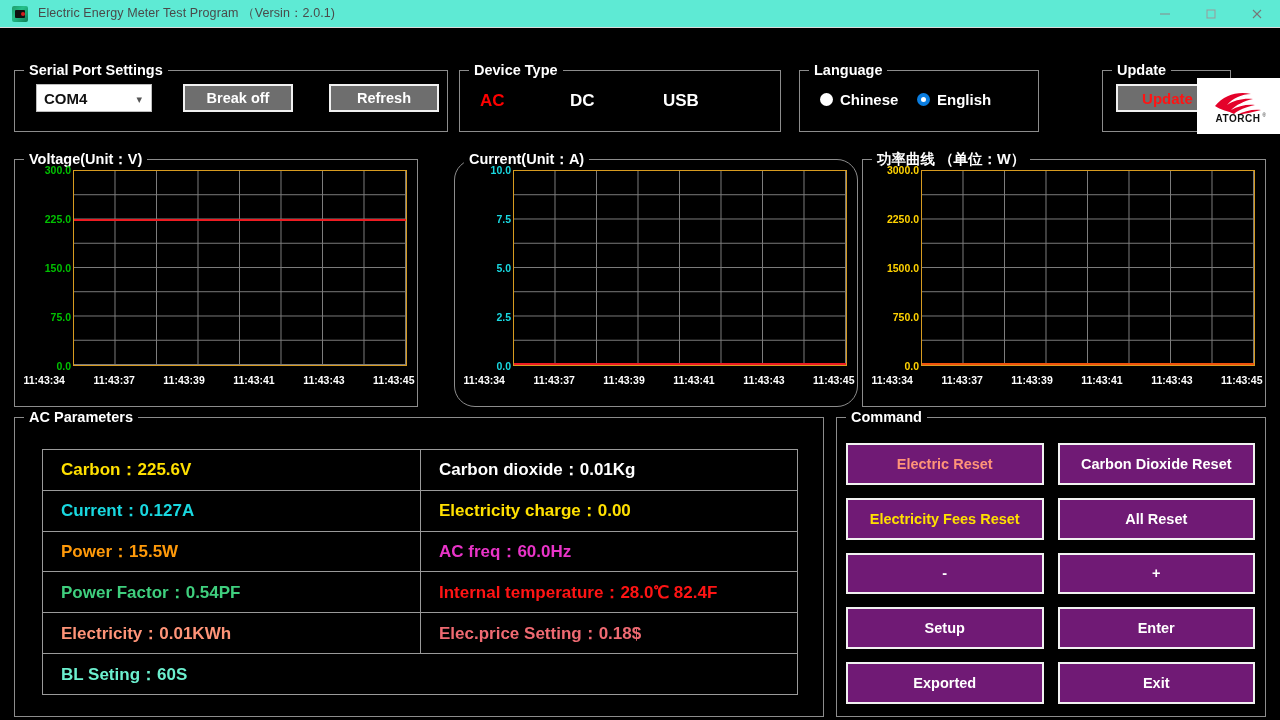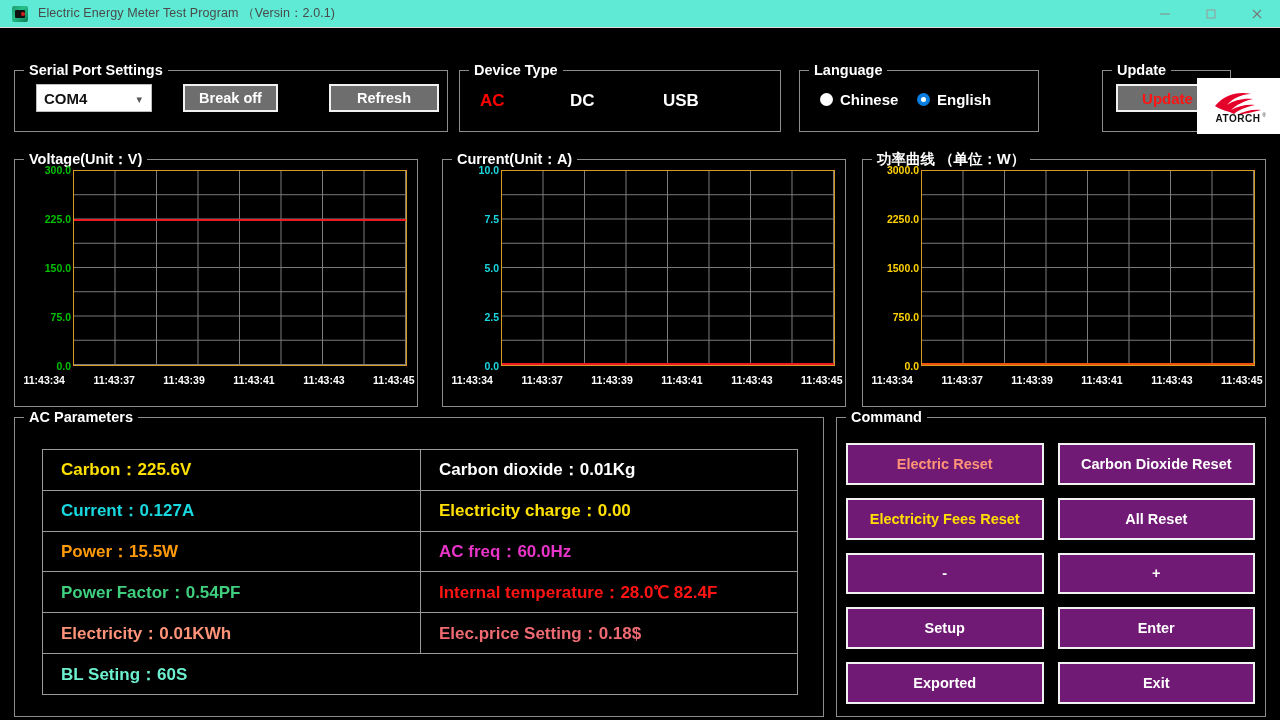--- a/index.html
+++ b/index.html
@@ -64,21 +64,21 @@
     display: flex; align-items: center;
   }
   #combo .cv { font-size: 15px; font-weight: bold; color: #111; padding-left: 7px; }
   #combo .cx { position: absolute; right: 9px; top: 8px; color: #555; font-size: 11px; }
   .gbtn {
     background: #6e6e6e; border: 2px solid #f1f1f1;
     color: #ffffff; font-size: 14.5px; font-weight: bold;
     display: flex; align-items: center; justify-content: center;
     text-align: center;
   }
-  #btn-breakoff { position: absolute; left: 168px; top: 13px; width: 95px; height: 28px; }
+  #btn-breakoff { position: absolute; left: 168px; top: 13px; width: 110px; height: 28px; }
   #btn-refresh  { position: absolute; left: 314px; top: 13px; width: 110px; height: 28px; }
 
   
   #g-device { left: 459px; top: 42px; width: 322px; height: 62px; }
   .dtype {
     position: absolute; top: 20px;
     font-size: 17px; font-weight: bold; color: #ffffff;
   }
   #dt-ac  { left: 20px; }
   #dt-dc  { left: 110px; }
@@ -106,21 +106,21 @@
     display: flex; align-items: center; justify-content: center;
   }
   #logo {
     position: absolute; left: 1197px; top: 50px; width: 84px; height: 56px;
     background: #ffffff; display: flex; align-items: center; justify-content: center;
   }
 
   
   .chart { top: 131px; height: 248px; }
   #g-volt { left: 14px; width: 404px; }
-  #g-curr { left: 442px; width: 404px; }
+  #g-curr { left: 454px; width: 404px; border-radius: 21px; }
   #g-pow  { left: 862px; width: 404px; }
 
   .plotwrap { position: absolute; left: 0; top: 0; width: 100%; height: 100%; }
   .ylabels { position: absolute; left: 4px; top: 10px; width: 52px; height: 196px; }
   .ylab {
     position: absolute; right: 0; font-size: 10.5px; font-weight: bold;
     transform: translateY(-50%); white-space: nowrap;
   }
   .plot {
     position: absolute; left: 58px; top: 10px; right: 10px; height: 196px;

